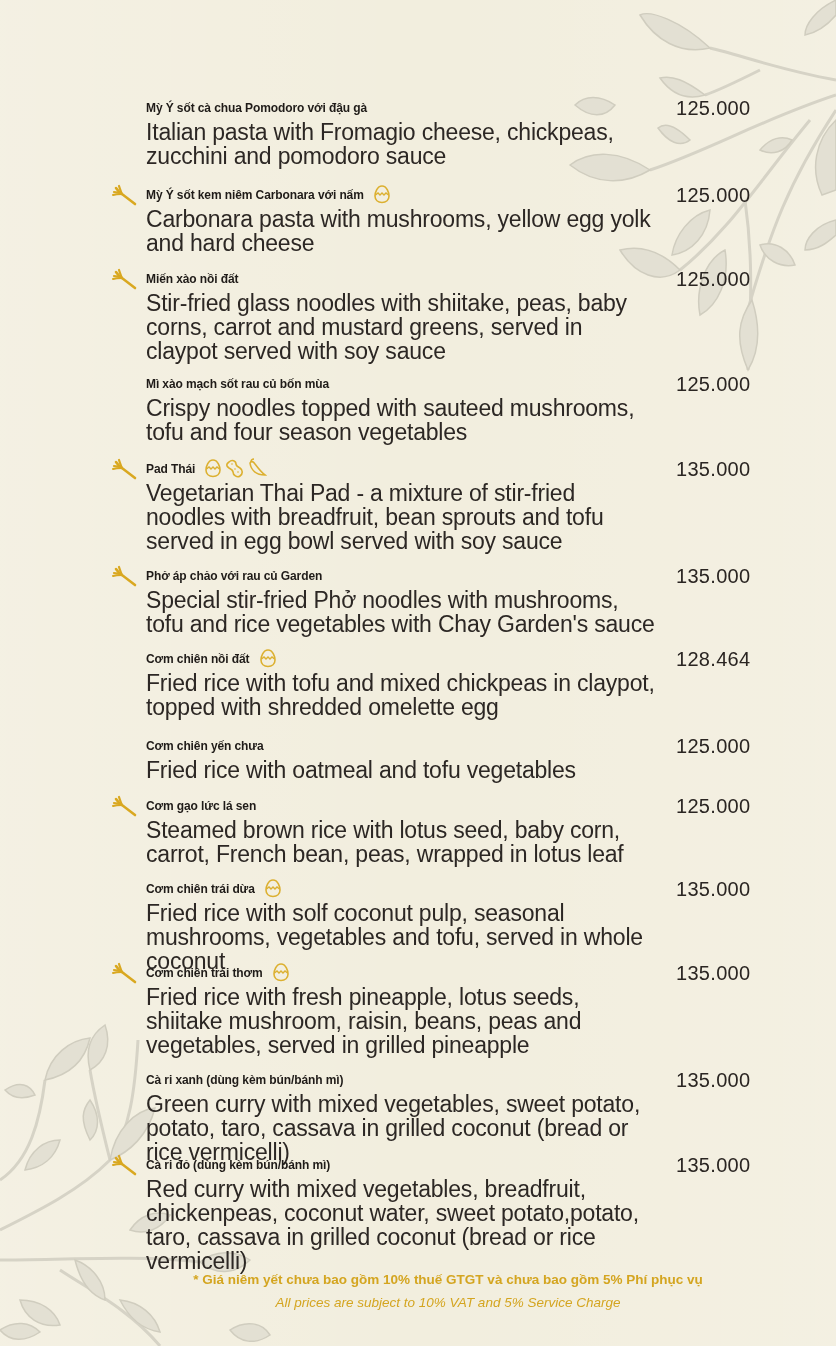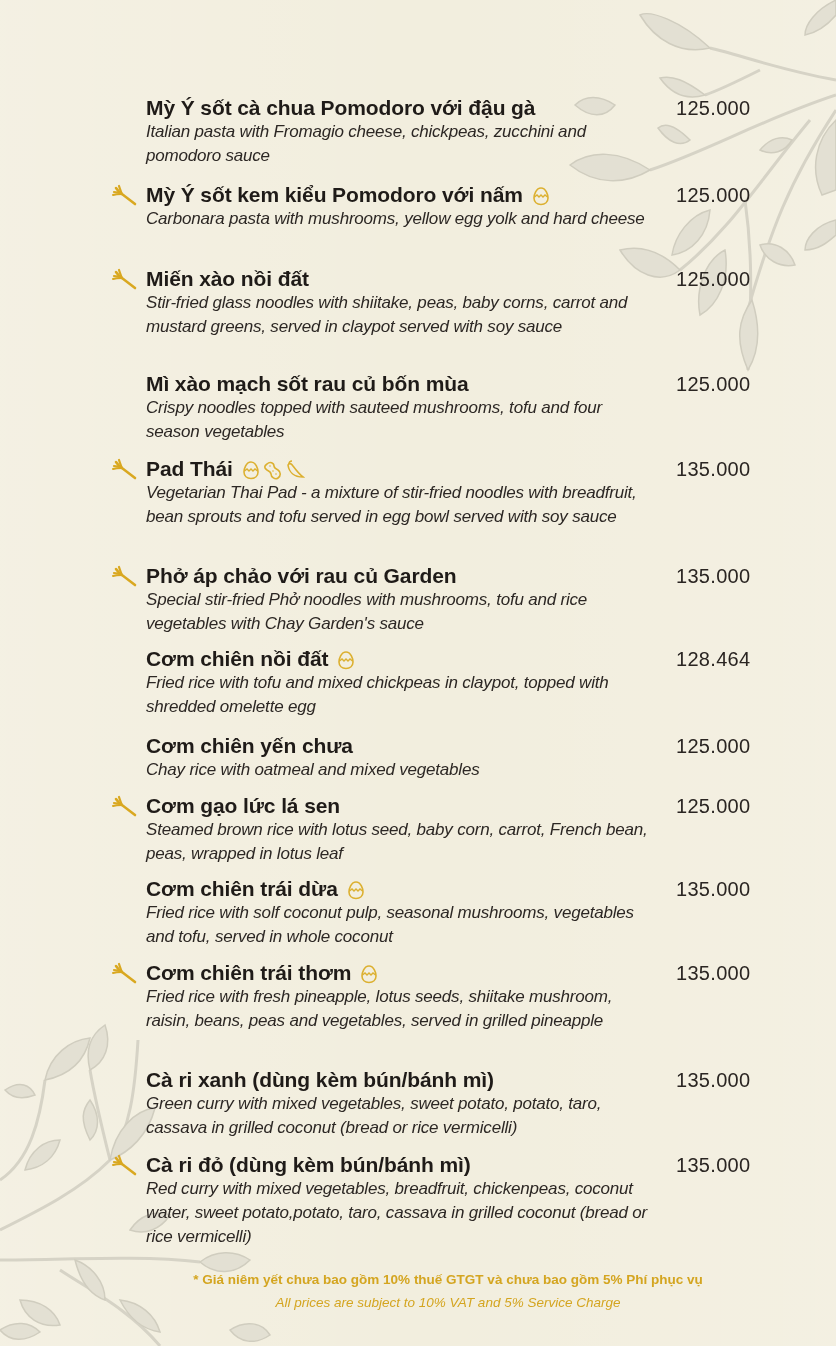--- a/index.html
+++ b/index.html
@@ -18,35 +18,35 @@
   }
   .deco { position: absolute; pointer-events: none; }
   .deco svg { width: 100%; height: 100%; }
   .menu-list { position: absolute; left: 0; top: 0; width: 836px; }
   .menu-item { position: absolute; left: 0; width: 836px; }
   .item-marker {
     position: absolute; left: 110px; top: 0px; width: 28px; height: 22px;
   }
   .item-name {
     position: absolute; left: 146px; top: 0;
-    font-weight: bold; font-size: 21px; line-height: 22px; color: #1f1b18;
+    font-weight: bold; font-size: 12px; line-height: 22px; color: #1f1b18;
     white-space: nowrap;
-    display: flex; align-items: flex-end;
+    display: flex; align-items: flex-start;
     letter-spacing: -0.1px;
   }
   .item-icons { display: inline-flex; margin-left: 8px; gap: 2px; align-items: center; }
   .item-icons svg { width: 20px; height: 20px; }
   .item-price {
     position: absolute; left: 676px; top: 0;
     font-size: 20px; line-height: 22px; color: #2a2522;
     letter-spacing: 0.3px;
   }
   .item-desc {
     position: absolute; left: 146px; top: 23px; width: 510px;
-    font-style: italic; font-size: 17px; line-height: 24px; color: #2c2724;
+    font-size: 23px; line-height: 24px; color: #2c2724;
     letter-spacing: -0.2px;
   }
   .footer-note {
     position: absolute; left: 0; width: 836px; text-align: center; color: #d4a520;
   }
   .footer-vn { top: 1272px; font-size: 13.5px; font-weight: bold; left: 30px; }
   .footer-en { top: 1295px; font-size: 13.5px; font-style: italic; left: 30px; }
 </style>
 </head>
 <body>
@@ -118,21 +118,21 @@
       <div class="menu-item" style="top: 184px;">
     <span class="item-marker">
       <svg viewBox="0 0 28 22" width="28" height="22">
         <path d="M6 4 C8 7 10 9 12 10 L25 20" stroke="#d9a820" stroke-width="2.6" fill="none" stroke-linecap="round"></path>
         <path d="M4 8 C7 8 10 9 12 10" stroke="#d9a820" stroke-width="2.2" fill="none" stroke-linecap="round"></path>
         <path d="M9 2 C10 5 11 8 12 10" stroke="#d9a820" stroke-width="2.2" fill="none" stroke-linecap="round"></path>
         <path d="M3 11 C6 10 9 10 12 10" stroke="#d9a820" stroke-width="2" fill="none" stroke-linecap="round"></path>
       </svg>
     </span>
     <div class="item-name">
-      <span class="name-text">Mỳ Ý sốt kem kiểu Pomodoro với nấm</span>
+      <span class="name-text">Mỳ Ý sốt kem niêm Carbonara với nấm</span>
       <span class="item-icons">
             <span style="display: inline-flex;">
               <svg viewBox="0 0 20 20">
                 <path d="M10 2 C5 2 3 9 3 12 C3 16 6 18.5 10 18.5 C14 18.5 17 16 17 12 C17 9 15 2 10 2 Z" fill="none" stroke="#dcb030" stroke-width="1.6"></path>
                 <path d="M3.5 11 L6 9 L8 11 L10 9 L12 11 L14 9 L16.5 11" fill="none" stroke="#dcb030" stroke-width="1.4"></path>
               </svg>
             </span>
           </span>
     </div>
     <div class="item-price">125.000</div>
@@ -232,21 +232,21 @@
     <div class="item-price">128.464</div>
     <div class="item-desc">Fried rice with tofu and mixed chickpeas in claypot, topped with shredded omelette egg</div>
   </div>
       <div class="menu-item" style="top: 735px;">
 
     <div class="item-name">
       <span class="name-text">Cơm chiên yến chưa</span>
 
     </div>
     <div class="item-price">125.000</div>
-    <div class="item-desc">Chay rice with oatmeal and mixed vegetables</div>
+    <div class="item-desc">Fried rice with oatmeal and tofu vegetables</div>
   </div>
       <div class="menu-item" style="top: 795px;">
     <span class="item-marker">
       <svg viewBox="0 0 28 22" width="28" height="22">
         <path d="M6 4 C8 7 10 9 12 10 L25 20" stroke="#d9a820" stroke-width="2.6" fill="none" stroke-linecap="round"></path>
         <path d="M4 8 C7 8 10 9 12 10" stroke="#d9a820" stroke-width="2.2" fill="none" stroke-linecap="round"></path>
         <path d="M9 2 C10 5 11 8 12 10" stroke="#d9a820" stroke-width="2.2" fill="none" stroke-linecap="round"></path>
         <path d="M3 11 C6 10 9 10 12 10" stroke="#d9a820" stroke-width="2" fill="none" stroke-linecap="round"></path>
       </svg>
     </span>

